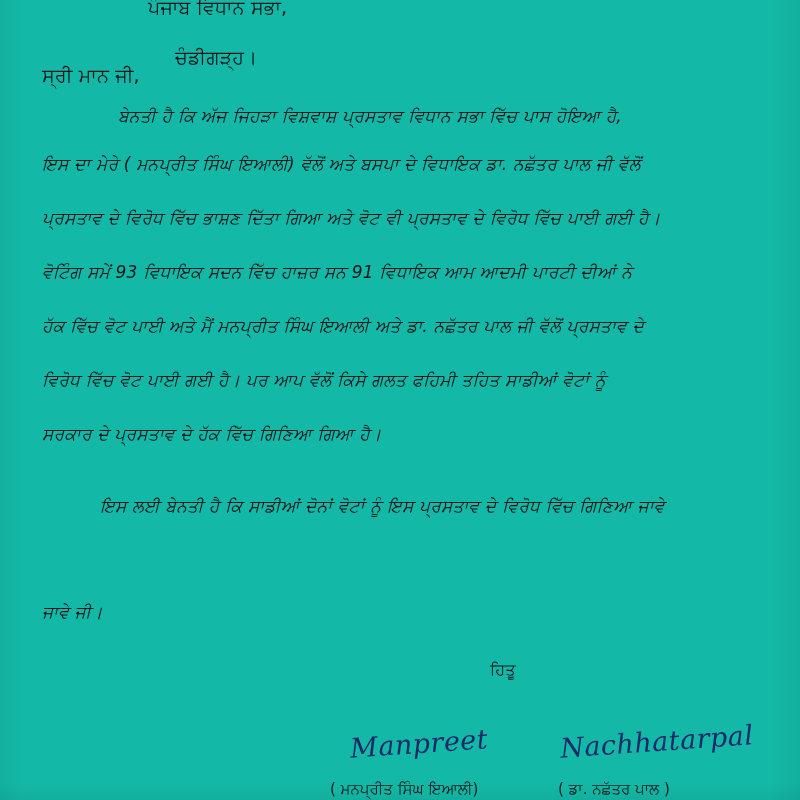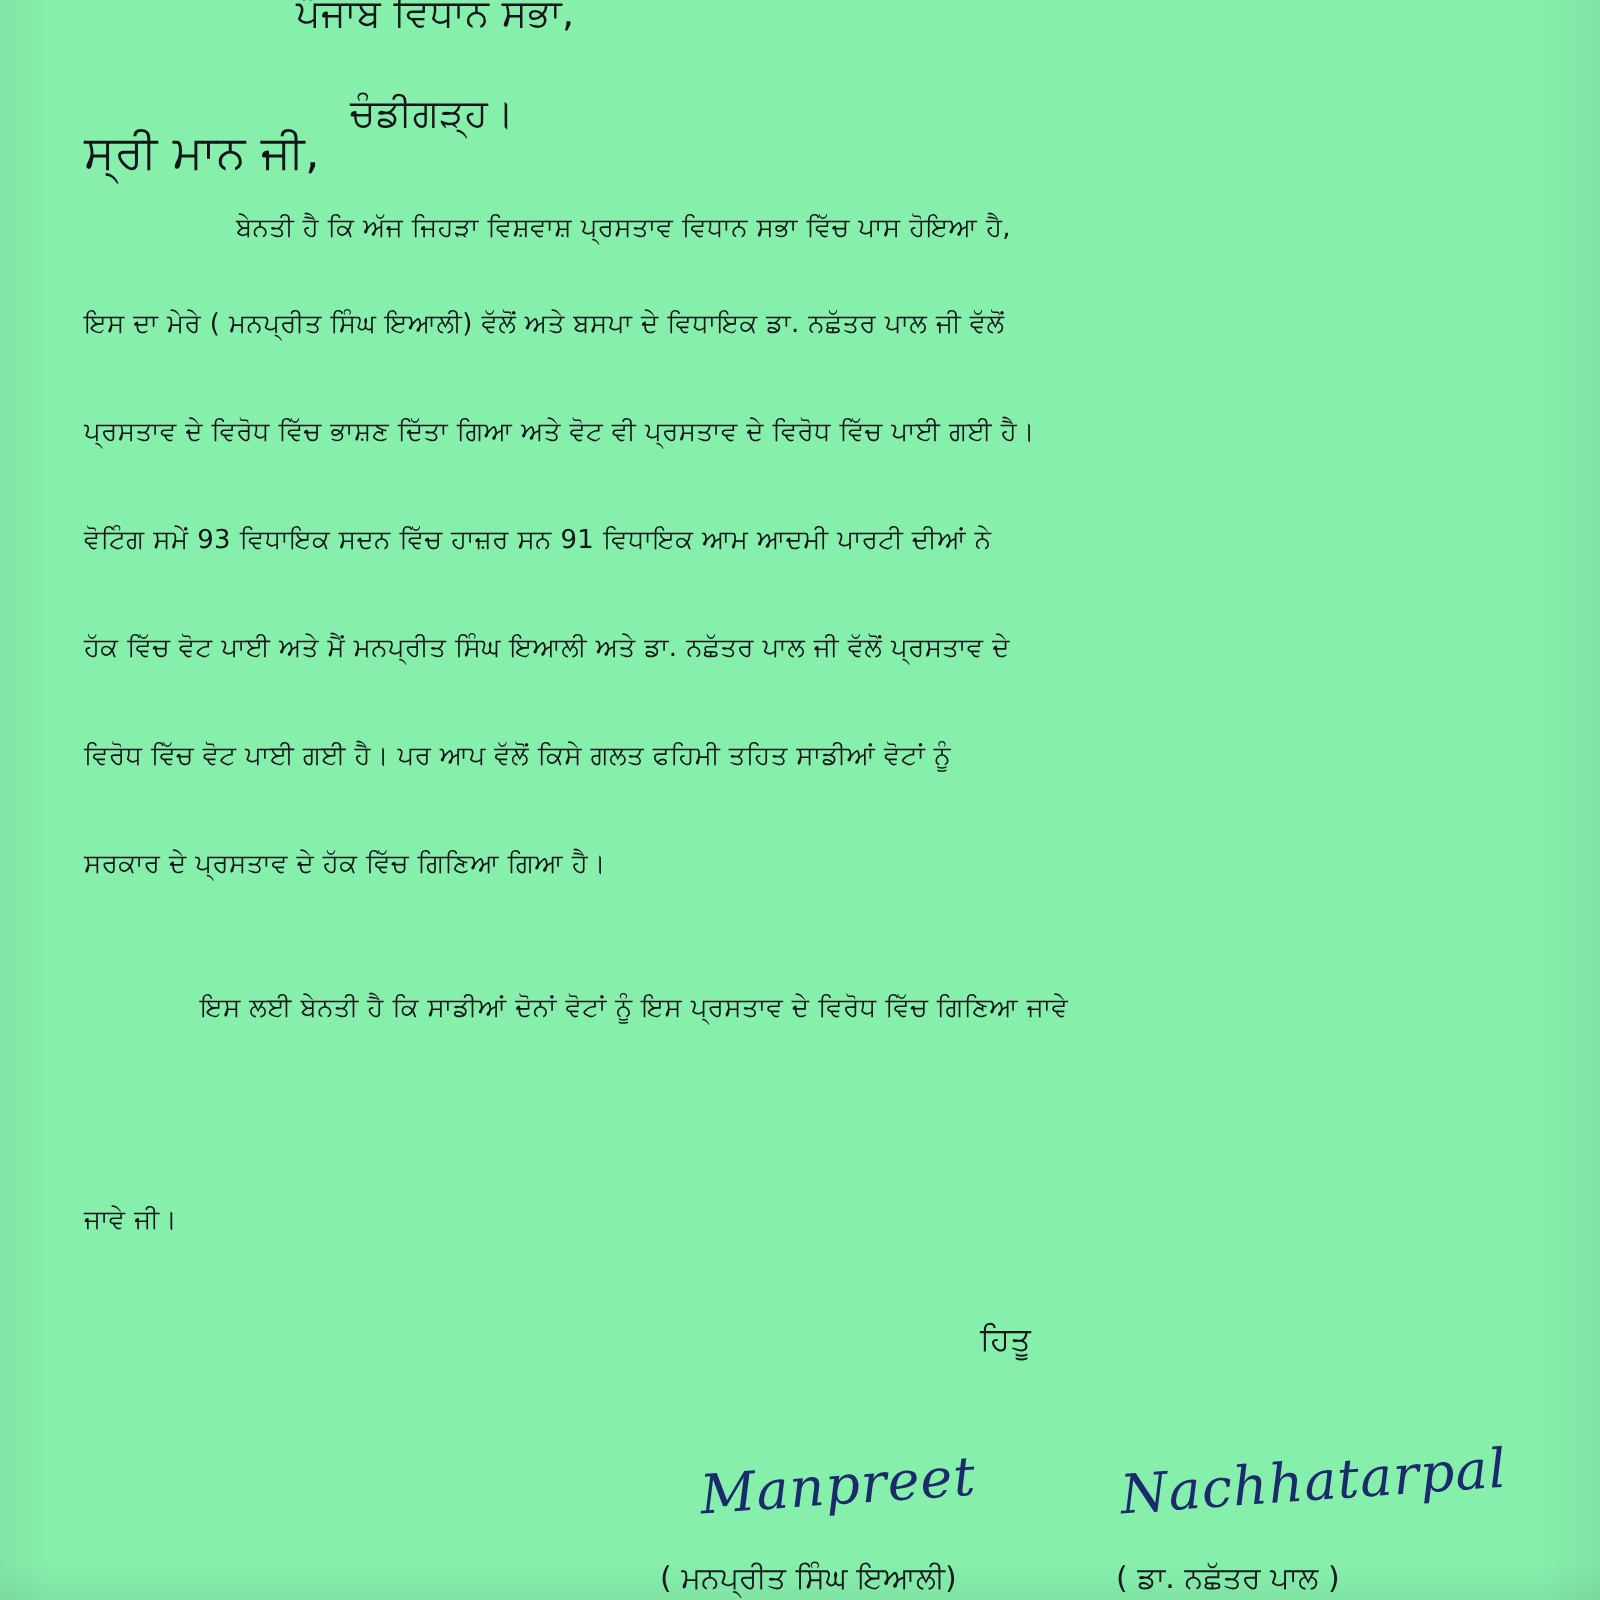--- a/index.html
+++ b/index.html
@@ -12,21 +12,21 @@
     background: #ffffff;
     font-family: "DejaVu Sans", sans-serif;
     overflow: hidden;
     position: relative;
   }
 
   
   .page {
     position: absolute;
     inset: 0;
-    background: #86efac;
+    background: #14b8a6;
     overflow: hidden;
   }
 
   .doc {
     position: absolute;
     left: 0;
     top: 0;
     width: 800px;
     height: 800px;
     padding: 0;
@@ -40,26 +40,27 @@
     white-space: nowrap;
     letter-spacing: 0.2px;
   }
 
   
   .addr {
     font-size: 19px;
   }
 
   .salutation {
-    font-size: 23px;
+    font-size: 19px;
   }
 
   .body-line {
-    font-size: 13px;
+    font-size: 17px;
     line-height: 1.0;
+    font-style: italic;
   }
 
   .closing {
     font-size: 16px;
   }
 
   .sig {
     position: absolute;
     font-family: "DejaVu Serif", serif;
     font-style: italic;

